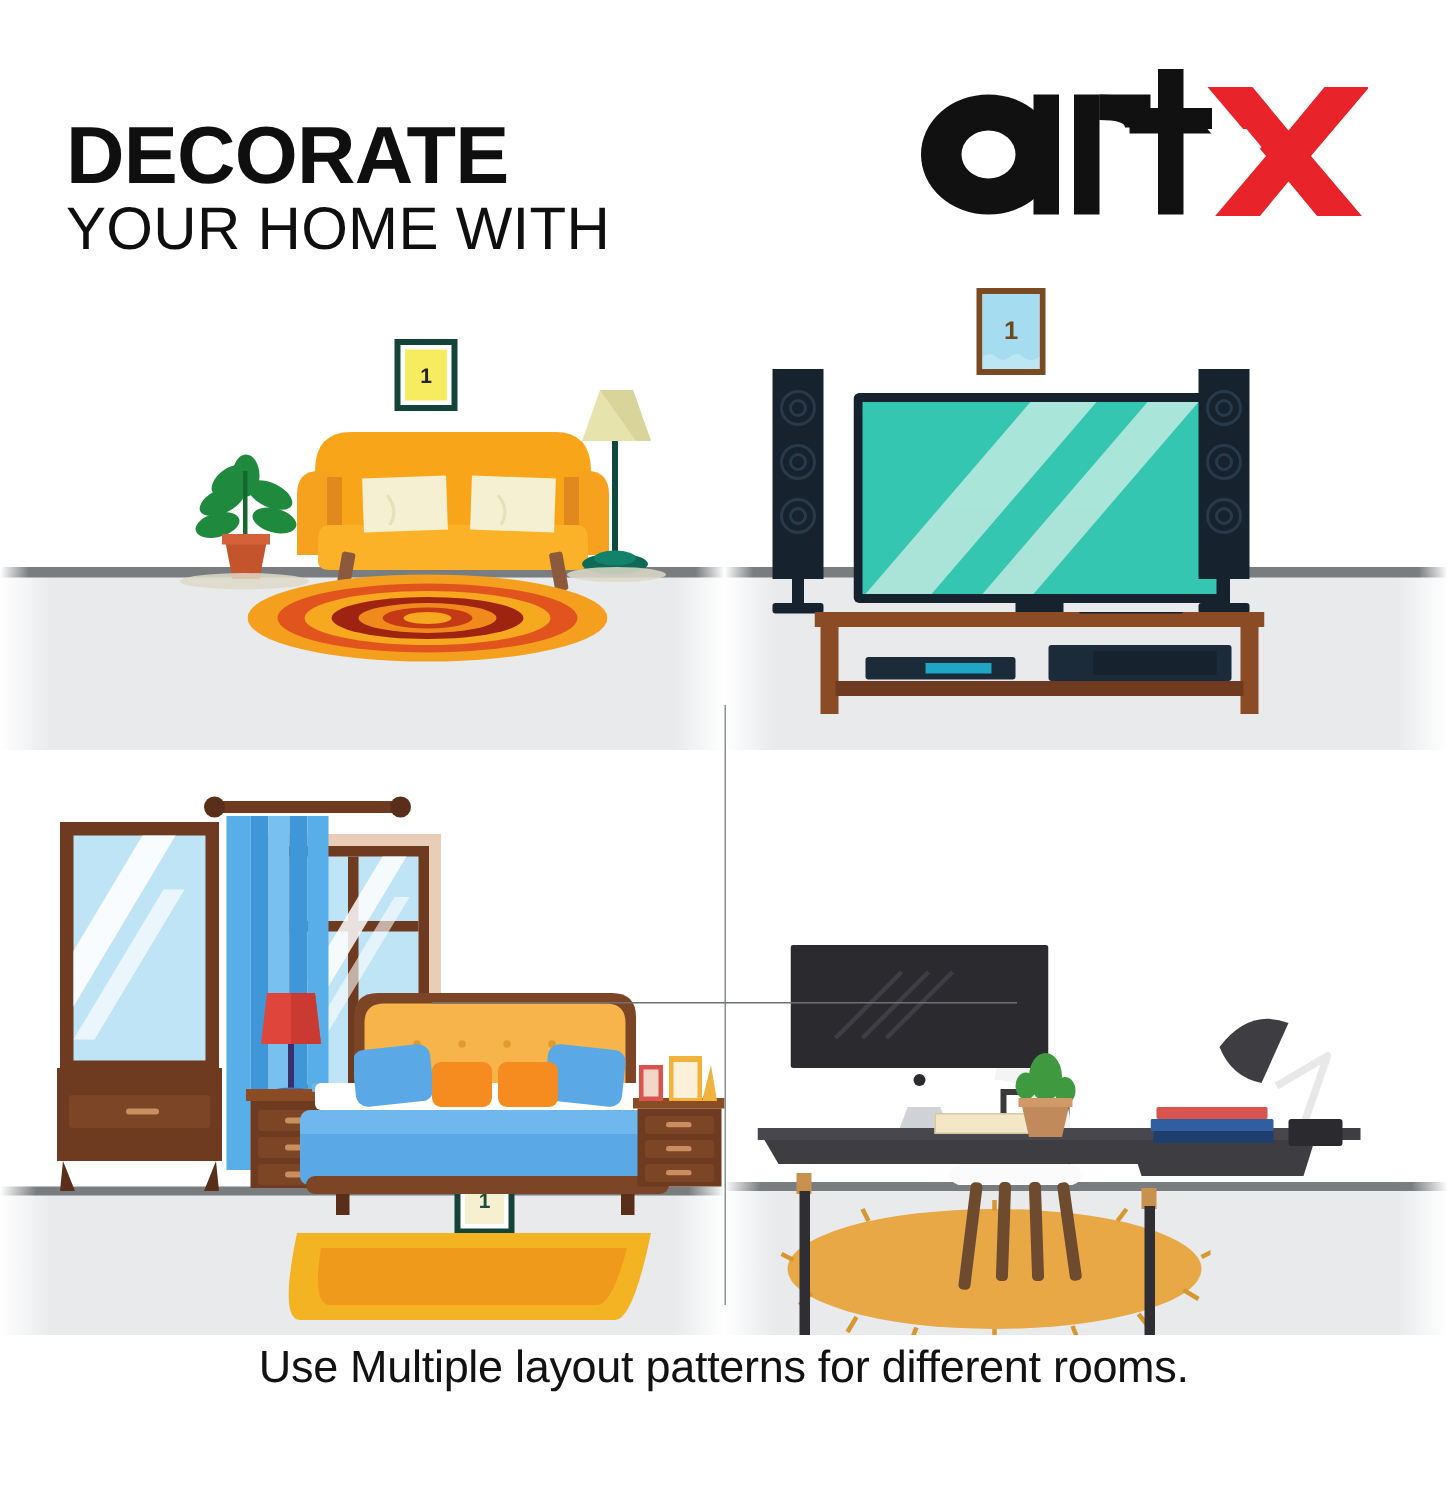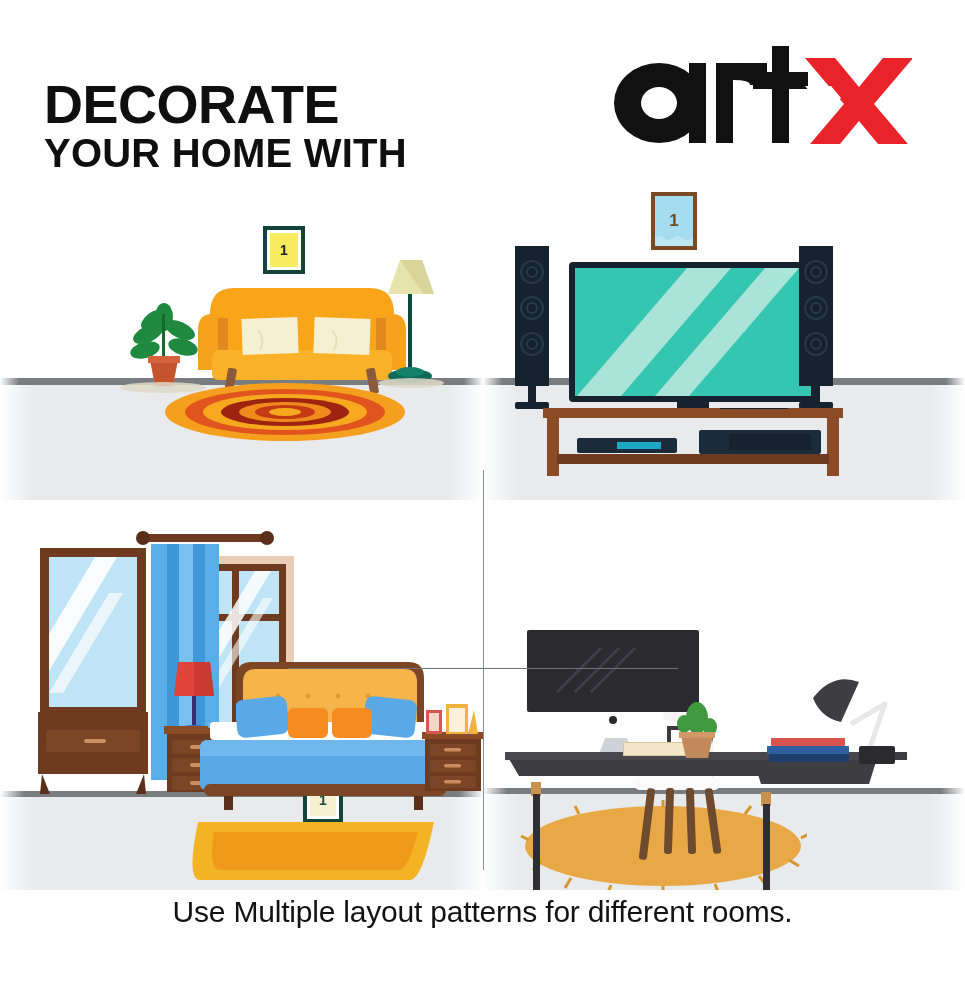--- a/index.html
+++ b/index.html
@@ -4,21 +4,21 @@
 <title>artX Decorate Your Home</title>
 <style>
   html,body{margin:0;padding:0;background:#fff;}
   body{width:965px;height:1000px;font-family:"Liberation Sans",sans-serif;overflow:hidden;}
   #page{position:relative;width:965px;height:1000px;background:#ffffff;}
 
   
   .header{position:absolute;left:0;top:0;width:965px;height:175px;}
   .headline{position:absolute;left:44px;top:40px;line-height:0.98;margin-top:38px;}
   .headline .l1{display:block;font-size:54px;font-weight:bold;letter-spacing:-0.5px;color:#100f0f;}
-  .headline .l2{display:block;font-size:40px;font-weight:bold;letter-spacing:0.2px;color:#100f0f;margin-top:3px;}
+  .headline .l2{display:block;font-size:40px;font-weight:normal;letter-spacing:0.2px;color:#100f0f;margin-top:3px;}
 
   .logo{position:absolute;left:612px;top:46px;width:300px;height:98px;}
   .logo svg{display:block;}
 
   
   .scenes{position:absolute;left:0;top:170px;width:965px;height:720px;}
   .quad{position:absolute;overflow:hidden;}
   .q-living{left:0;top:0;width:483px;height:330px;}
   .q-tv{left:483px;top:0;width:482px;height:330px;}
   .q-bed{left:0;top:330px;width:483px;height:390px;}

